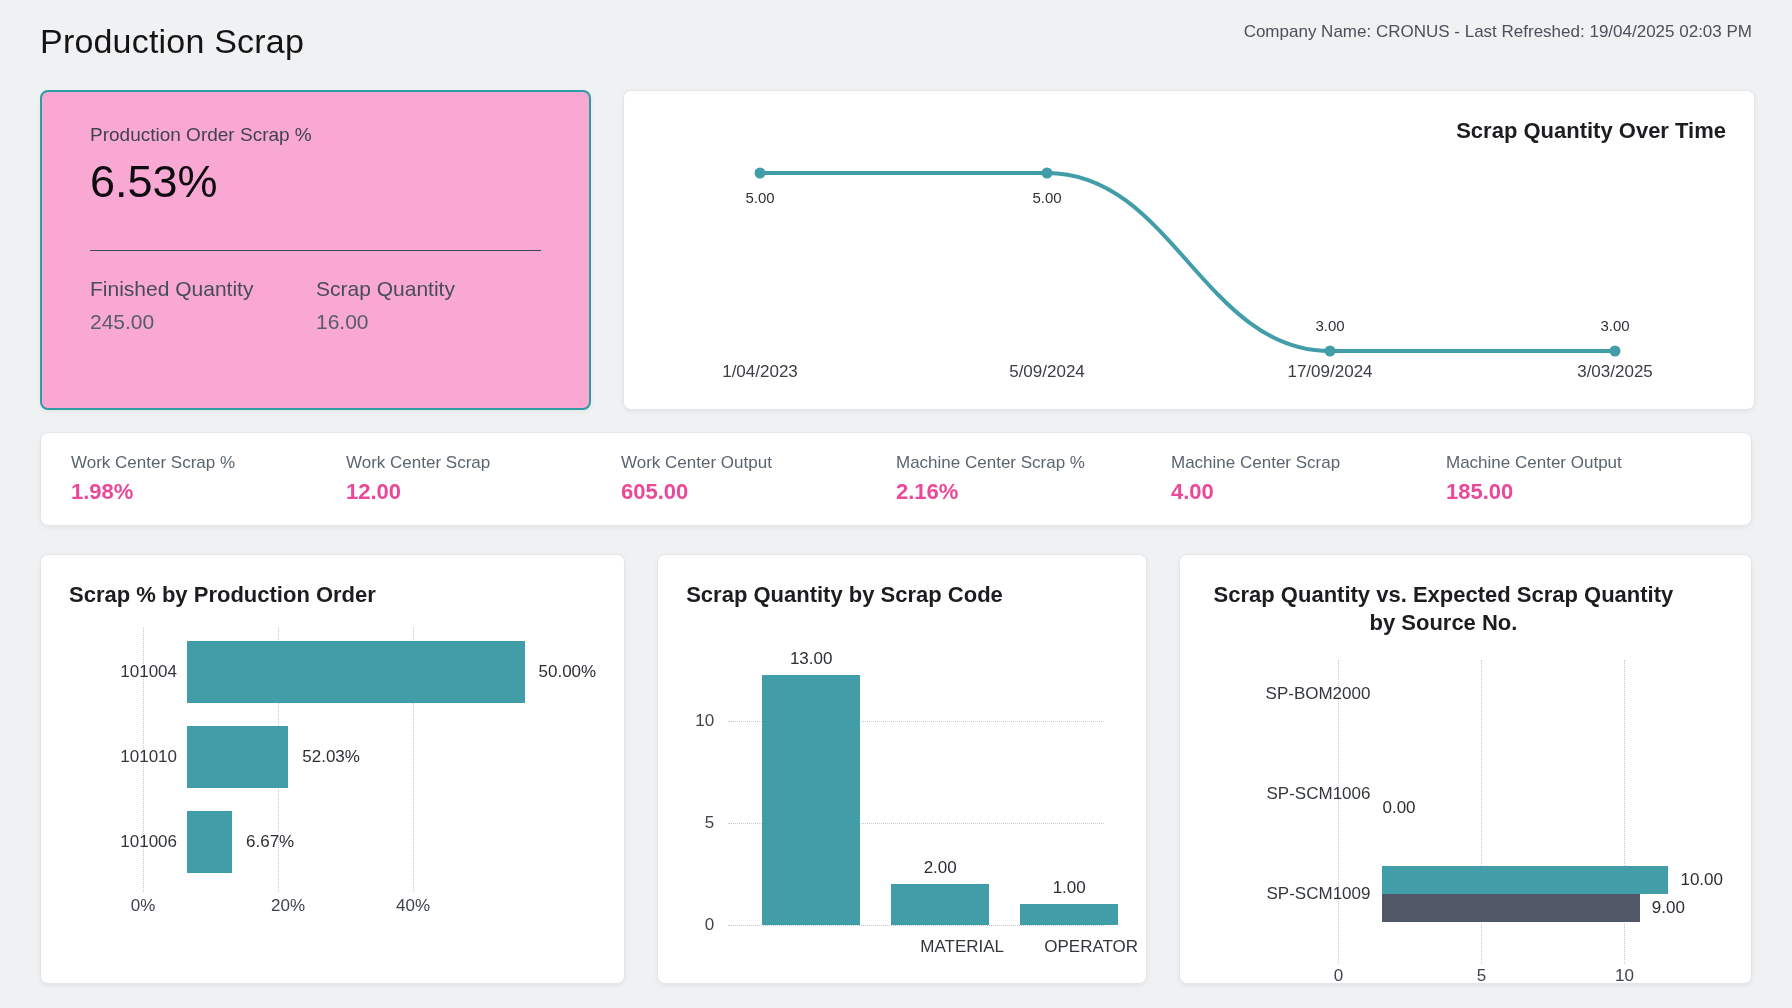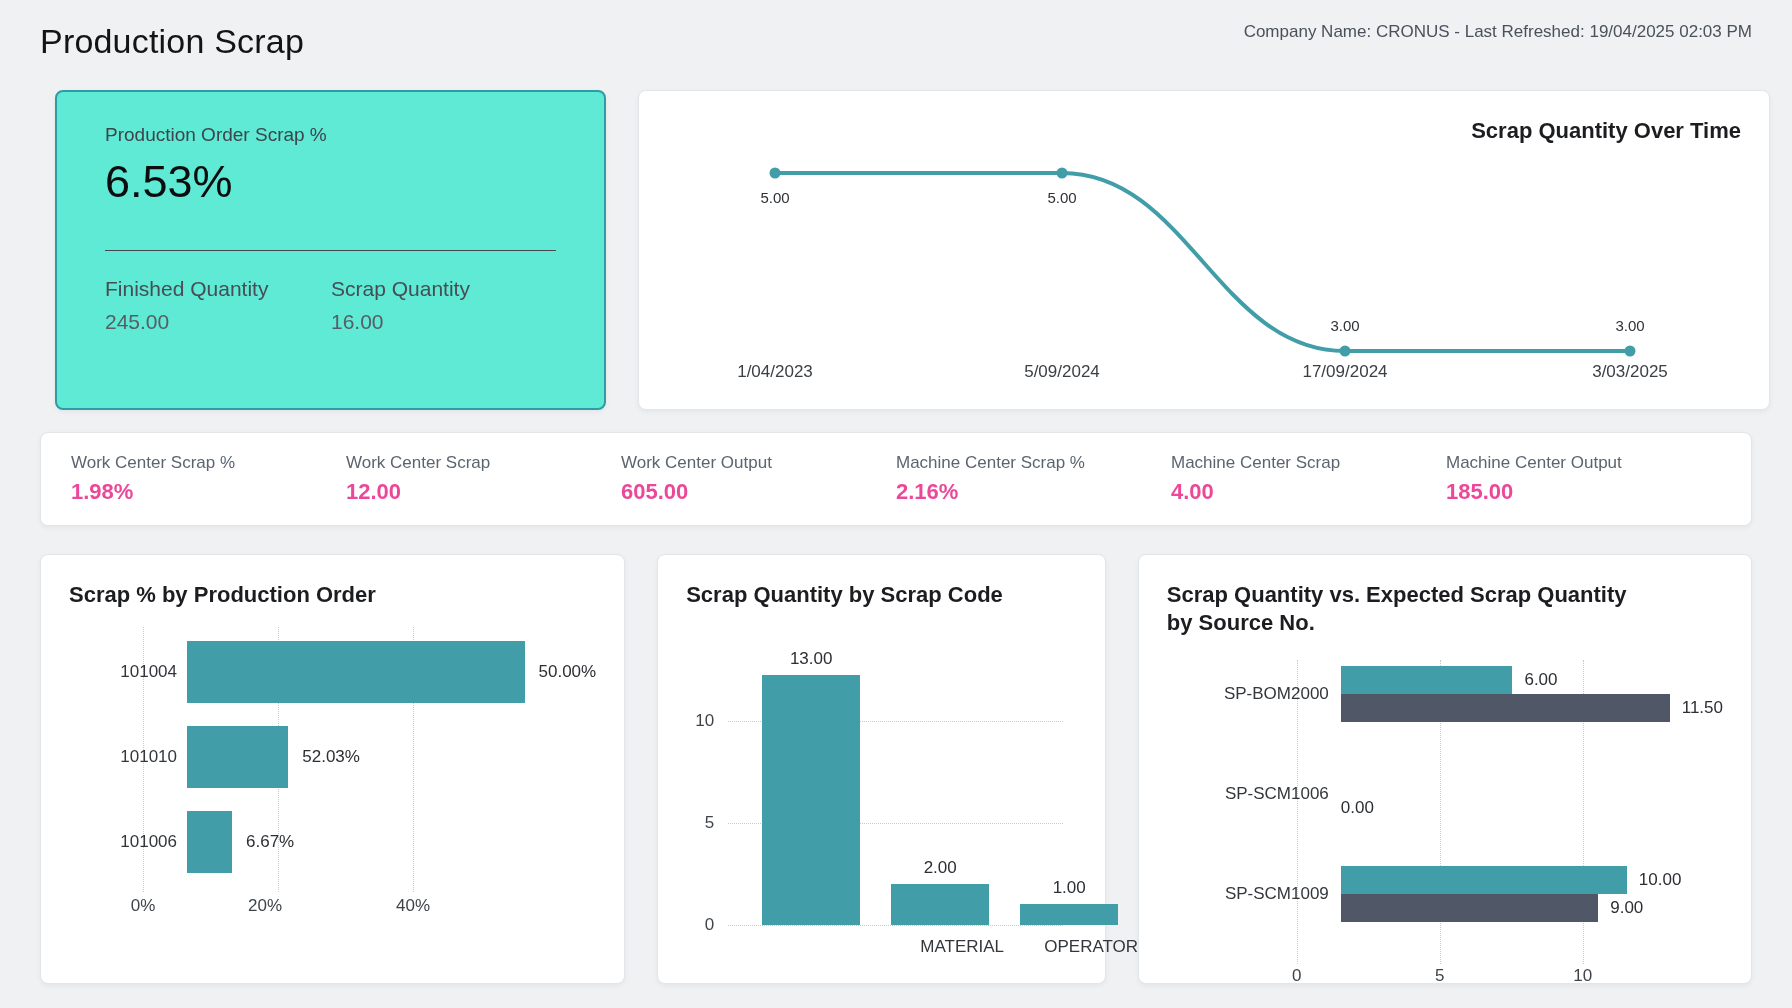--- a/index.html
+++ b/index.html
@@ -25,24 +25,23 @@
     box-shadow: 0 2px 5px rgba(0,0,0,0.05);
   }
   .card-title { font-size: 22px; font-weight: 700; color: #1c1d20; line-height: 1.25; }
 
   .row1 { display: flex; gap: 32px; margin-top: 16px; }
   .row3 { display: flex; gap: 32px; margin-top: 28px; }
 
   
   .kpi-card {
     width: 551px; height: 320px; flex: none;
-    background: #5eead4;
+    background: #f9a8d4;
     border: 2px solid #2f9ba4;
     padding: 32px 48px;
-    margin-left: 15px;
   }
   .kpi-label { font-size: 19px; color: #3f444b; }
   .kpi-value { font-size: 45px; font-weight: 400; color: #0d0d0f; margin-top: 10px; }
   .kpi-divider { border-top: 1px solid #45494e; margin-top: 42px; }
   .kpi-subs { display: grid; grid-template-columns: 226px 1fr; margin-top: 26px; }
   .kpi-sub-label { font-size: 21px; color: #474d55; }
   .kpi-sub-value { font-size: 21px; color: #575d65; margin-top: 9px; }
 
   
   .line-card { flex: 1; height: 320px; padding: 26px 28px 0 28px; text-align: right; }
@@ -81,21 +80,21 @@
   
   .plotC { position: relative; height: 276px; margin-top: 40px; margin-left: 42px; margin-right: 4px; }
   .ylab { position: absolute; right: 100%; margin-right: 14px; transform: translateY(-50%); font-size: 17px; color: #3f444b; }
   .vbars { position: absolute; left: 30px; right: 0; bottom: 0; top: 0; display: flex; align-items: flex-end; gap: 31px; padding-left: 4px; }
   .vgroup { width: 98px; flex: none; position: relative; display: flex; flex-direction: column; align-items: center; justify-content: flex-end; height: 100%; }
   .vbar { width: 98px; background: #419da7; }
   .vgroup .val-label { margin-bottom: 6px; }
   .vgroup .cat-label { position: absolute; top: 100%; margin-top: 12px; }
 
   
-  .titleD { max-width: 470px; }
+  .titleD { max-width: 470px; text-align: center; }
   .plotD { position: relative; margin-top: 30px; }
   .plotD .grid-v { top: -6px; bottom: 28px; }
   .drow { display: flex; align-items: center; margin-bottom: 44px; position: relative; height: 56px; }
   .drow .cat-label { width: 118px; text-align: right; margin-right: 12px; flex: none; }
   .dbars { display: flex; flex-direction: column; }
   .dbar-line { display: flex; align-items: center; height: 28px; }
   .dbar { height: 28px; flex: none; }
   .dbar.teal { background: #419da7; }
   .dbar.dark { background: #505867; }
   .dbar-line .val-label { margin-left: 12px; }
@@ -197,21 +196,21 @@
           <span class="val-label">52.03%</span>
         </div>
         <div class="hrow">
           <span class="cat-label">101006</span>
           <div class="hbar" style="width: 45.0225px;"></div>
           <span class="val-label">6.67%</span>
         </div>
 
         <div class="ticksB">
           <span class="tick" style="left:74px">0%</span>
-          <span class="tick" style="left:196px">20%</span>
+          <span class="tick" style="left:219px">20%</span>
           <span class="tick" style="left:344px">40%</span>
         </div>
       </div>
     </section>
 
     <section class="card chart-card">
       <div class="card-title">Scrap Quantity by Scrap Code</div>
       <div class="plotC">
         <div class="grid-h" style="top:72px"></div>
         <div class="grid-h" style="top:174px"></div>
@@ -242,30 +241,20 @@
 
     <section class="card chart-card">
       <div class="card-title titleD">Scrap Quantity vs. Expected Scrap Quantity by Source No.</div>
       <div class="plotD">
         <div class="grid-v" style="left:130px"></div>
         <div class="grid-v" style="left:273px"></div>
         <div class="grid-v" style="left:416px"></div>
 
         <div class="drow">
           <span class="cat-label">SP-BOM2000</span>
-          <div class="dbars">
-            <div class="dbar-line">
-              <div class="dbar teal" style="width: 171.6px;"></div>
-              <span class="val-label">6.00</span>
-            </div>
-            <div class="dbar-line">
-              <div class="dbar dark" style="width: 328.9px;"></div>
-              <span class="val-label">11.50</span>
-            </div>
-          </div>
         </div>
 
         <div class="drow">
           <span class="cat-label">SP-SCM1006</span>
           <span class="val-label zero-note">0.00</span>
         </div>
 
         <div class="drow">
           <span class="cat-label">SP-SCM1009</span>
           <div class="dbars">

